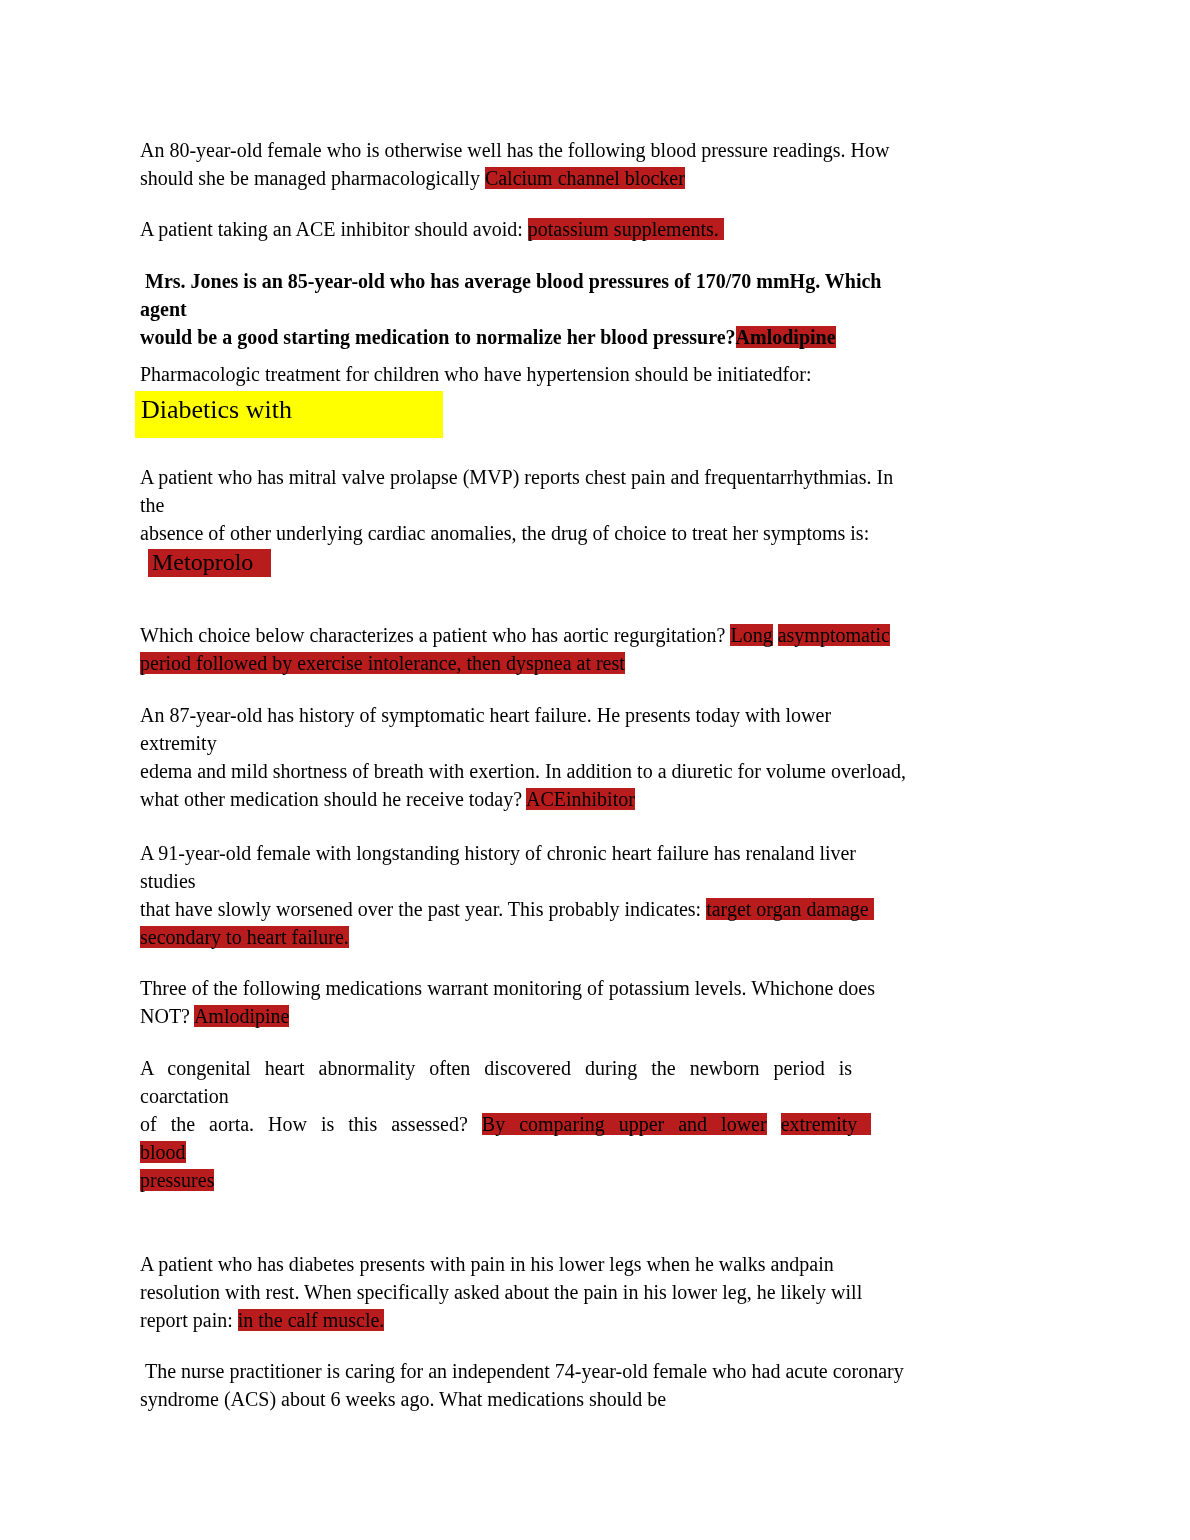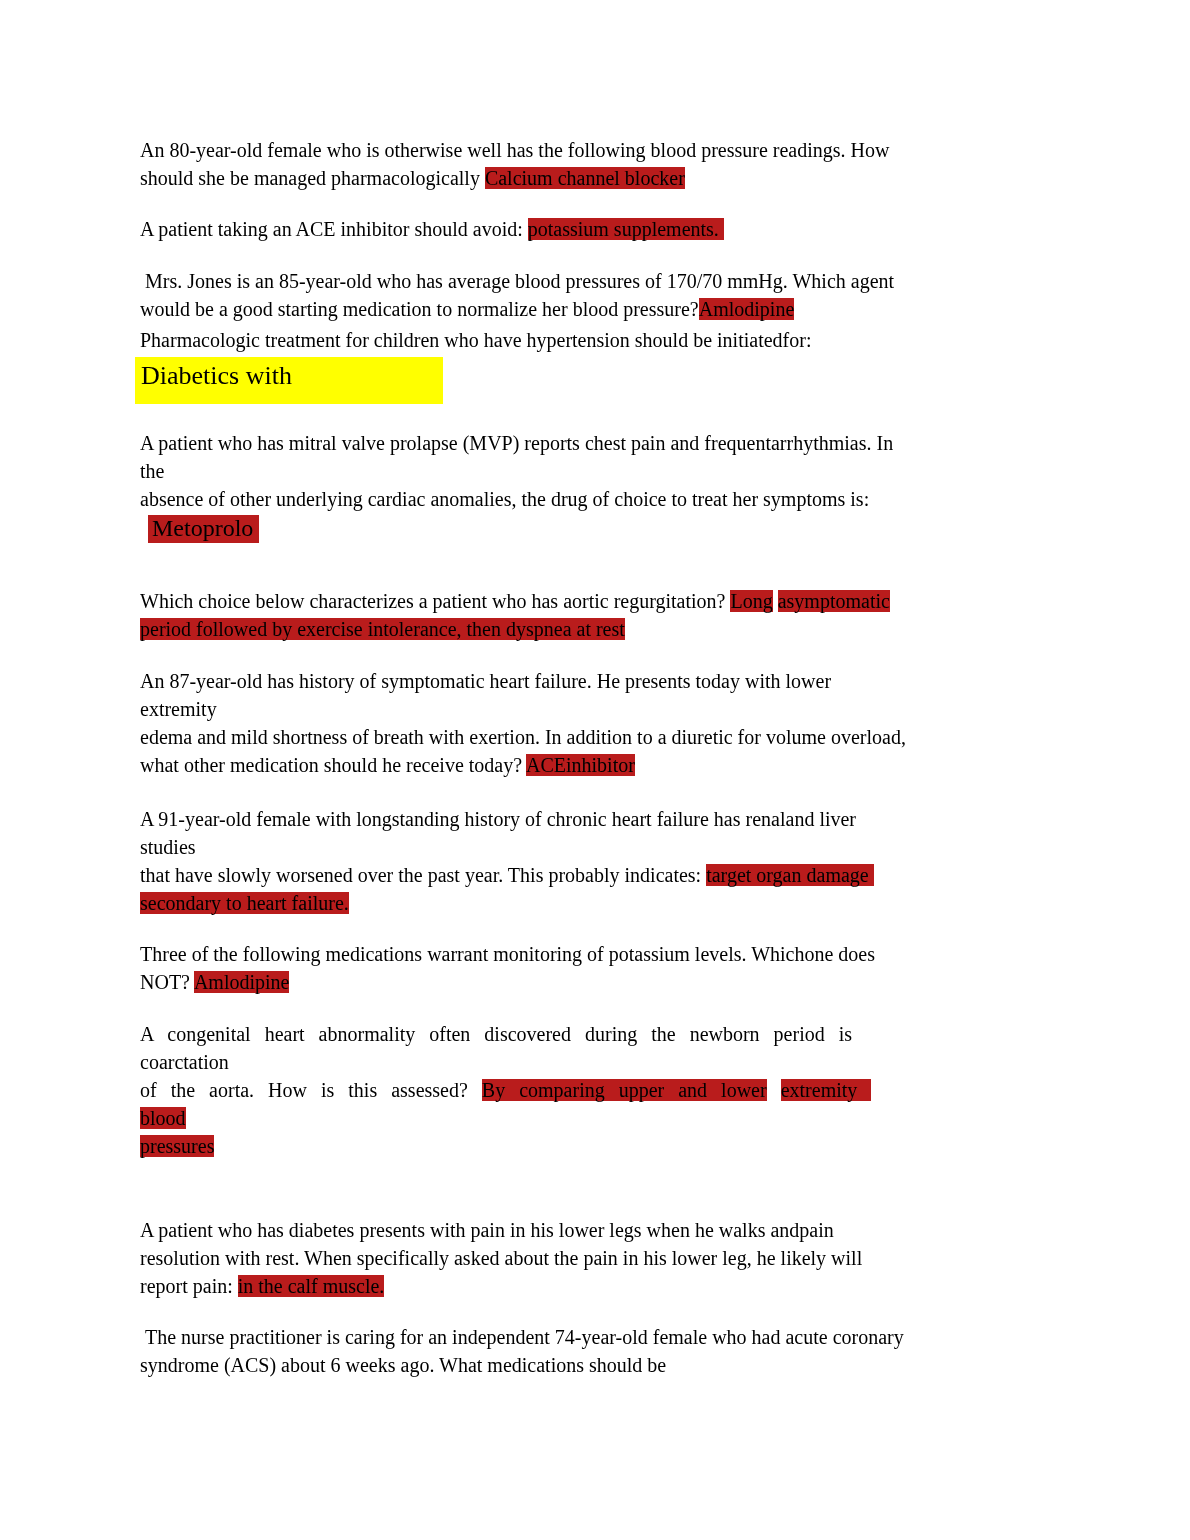--- a/index.html
+++ b/index.html
@@ -46,32 +46,32 @@
     padding-left: 6px;
     box-sizing: border-box;
   }
   
   .big-line {
     font-size: 24px;
     line-height: 30px;
     padding-left: 8px;
   }
   .big-line .hl {
-    padding: 0 6px 2px 4px;
+    padding: 0 18px 2px 4px;
     text-align: center;
   }
 </style>
 </head>
 <body>
 
 <div class="page">
     <div class="para" style="margin-bottom: 23px;"><span>An 80-year-old female who is otherwise well has the following blood pressure readings. How
 should she be managed pharmacologically </span><span class="hl">Calcium channel blocker</span></div>
     <div class="para" style="margin-bottom: 24px;"><span>A patient taking an ACE inhibitor should avoid: </span><span class="hl">potassium supplements. </span></div>
-    <div class="para" style="margin-bottom: 3px;"><span> Mrs. Jones is an 85-year-old who has average blood pressures of 170/70 mmHg. Which agent
+    <div class="para" style="margin-bottom: 9px; font-weight: bold;"><span> Mrs. Jones is an 85-year-old who has average blood pressures of 170/70 mmHg. Which agent
 would be a good starting medication to normalize her blood pressure?</span><span class="hl">Amlodipine</span></div>
     <div class="para" style="margin-bottom: 3px;"><span>Pharmacologic treatment for children who have hypertension should be initiatedfor:</span></div>
     <div class="big-clip" style="margin-bottom: 25px;"><div class="big-clip-inner"><div>Diabetics with</div><div>hypertension</div></div></div>
     <div class="para" style="margin-bottom: 0px;"><span>A patient who has mitral valve prolapse (MVP) reports chest pain and frequentarrhythmias. In the
 absence of other underlying cardiac anomalies, the drug of choice to treat her symptoms is:</span></div>
     <div class="big-line" style="margin-bottom: 44px;"><span class="hl"> Metoprolo</span></div>
     <div class="para" style="margin-bottom: 24px; margin-top: 12px;"><span>Which choice below characterizes a patient who has aortic regurgitation? </span><span class="hl">Long</span><span> </span><span class="hl">asymptomatic
 period followed by exercise intolerance, then dyspnea at rest</span></div>
     <div class="para" style="margin-bottom: 26px;"><span>An 87-year-old has history of symptomatic heart failure. He presents today with lower extremity
 edema and mild shortness of breath with exertion. In addition to a diuretic for volume overload,

